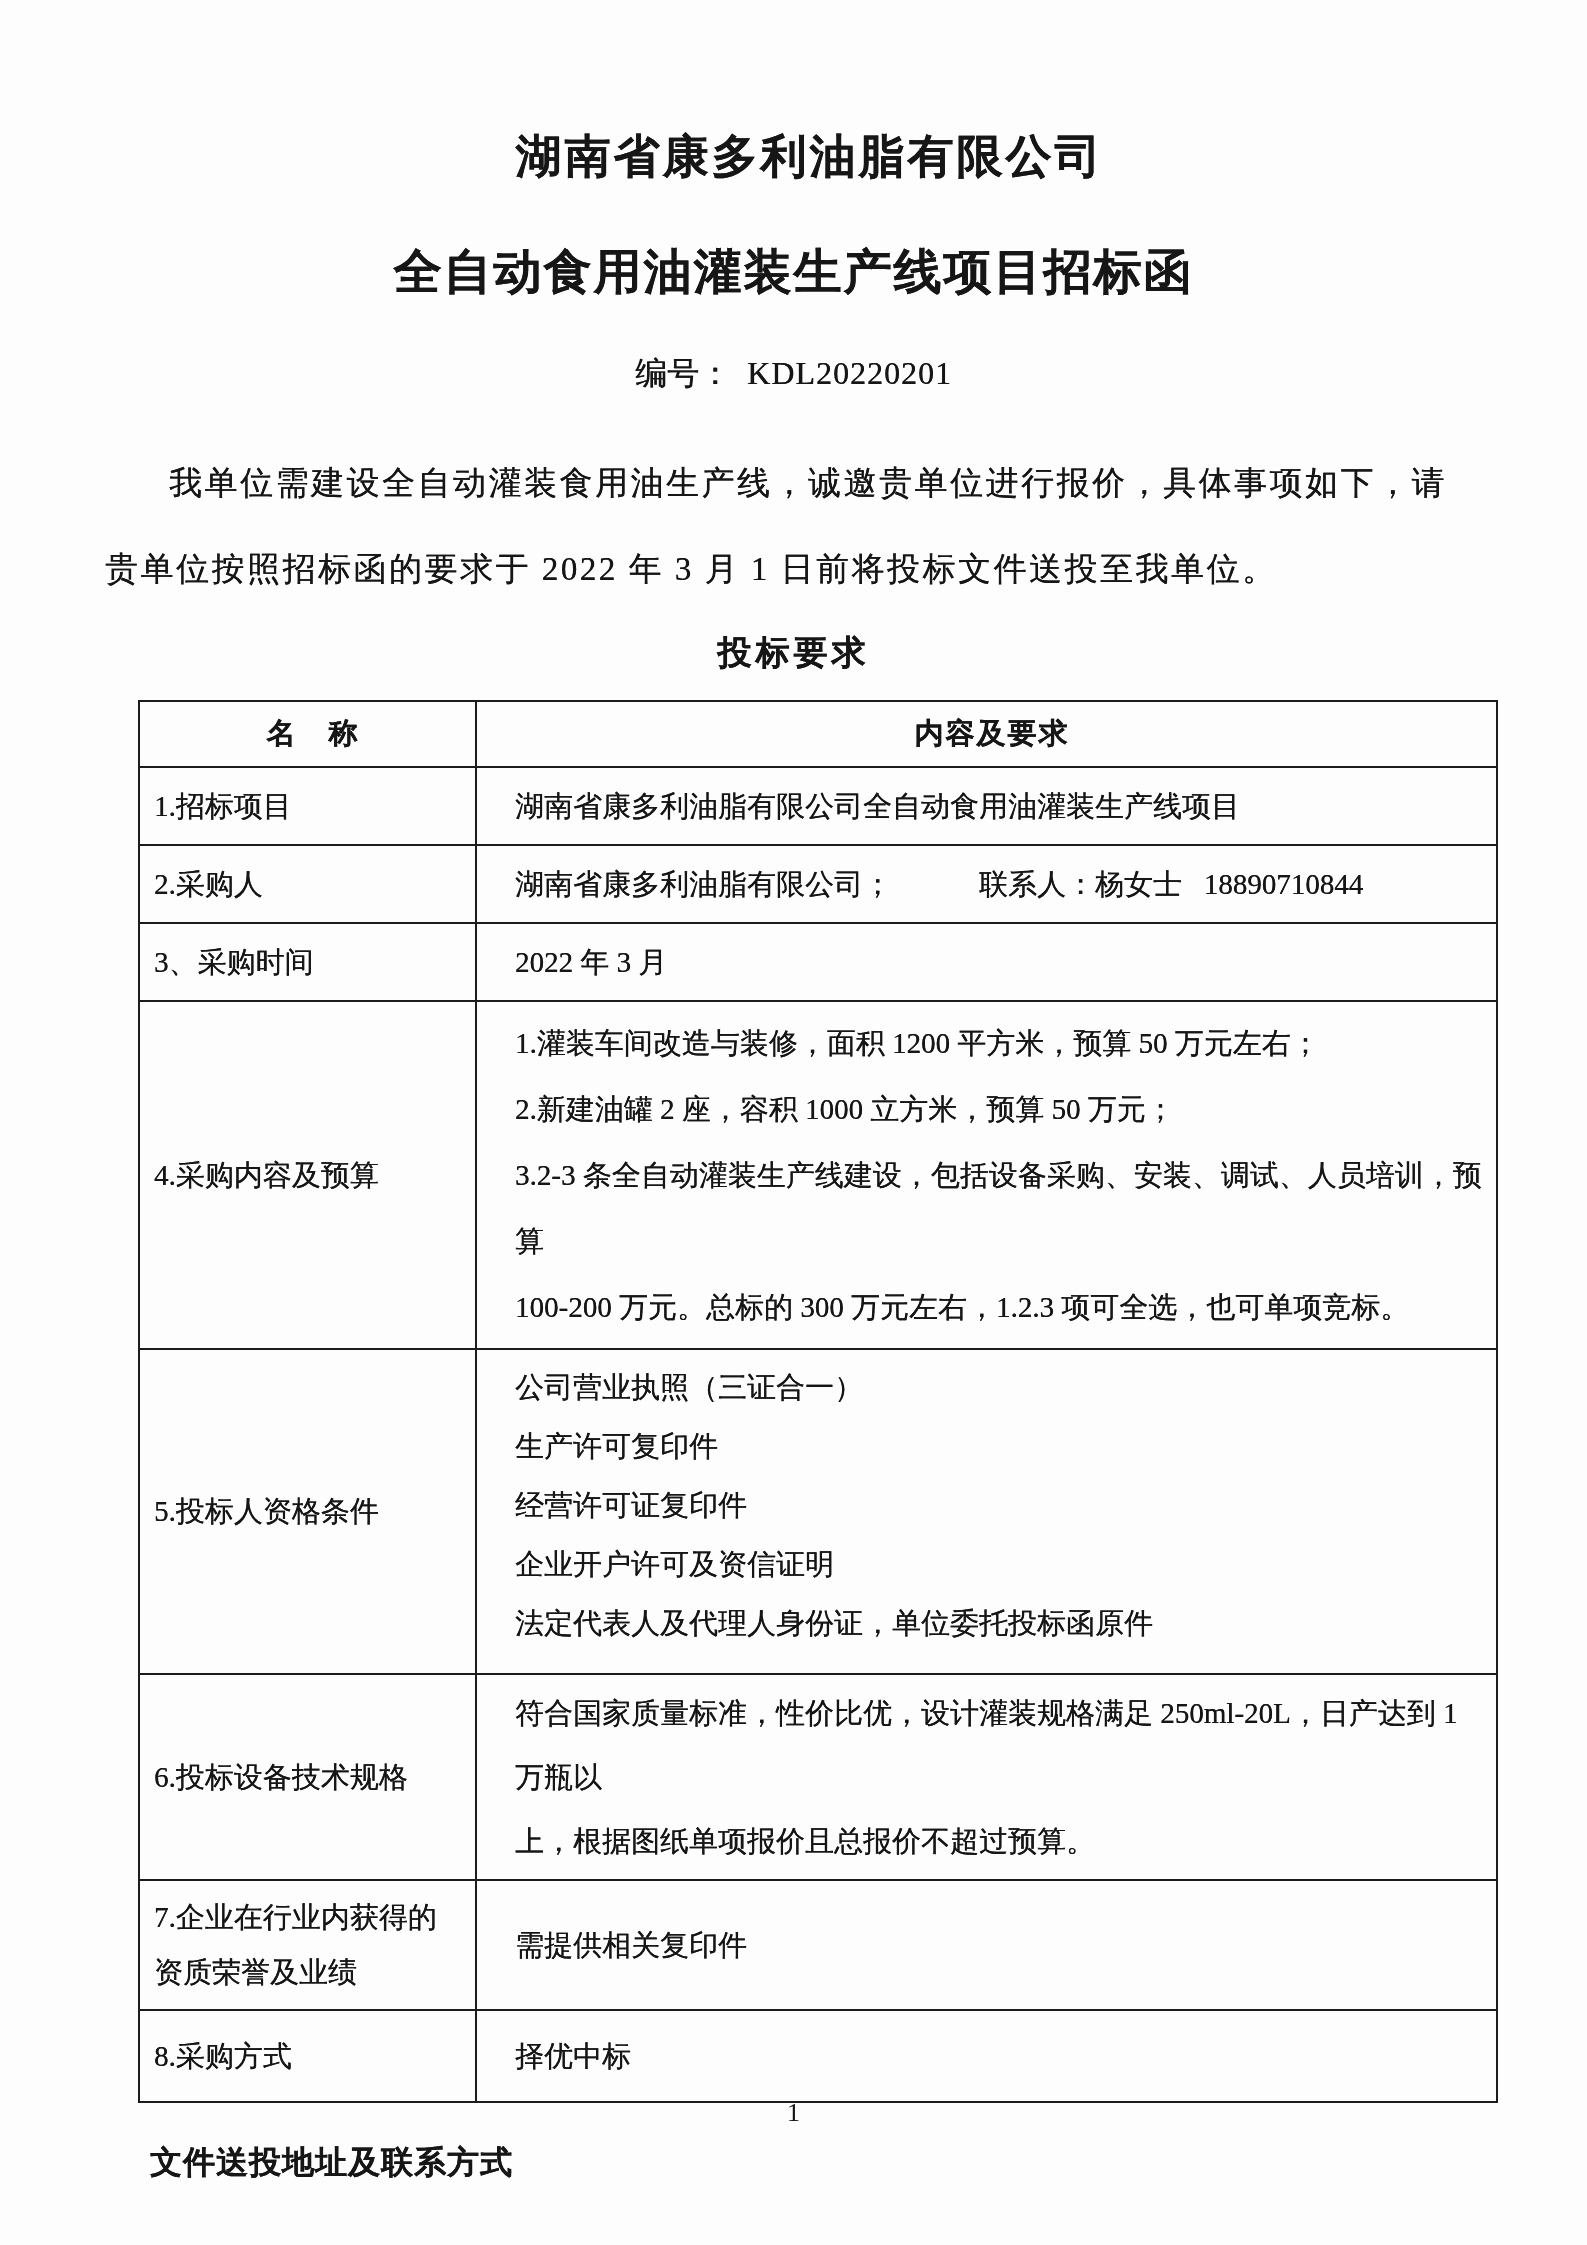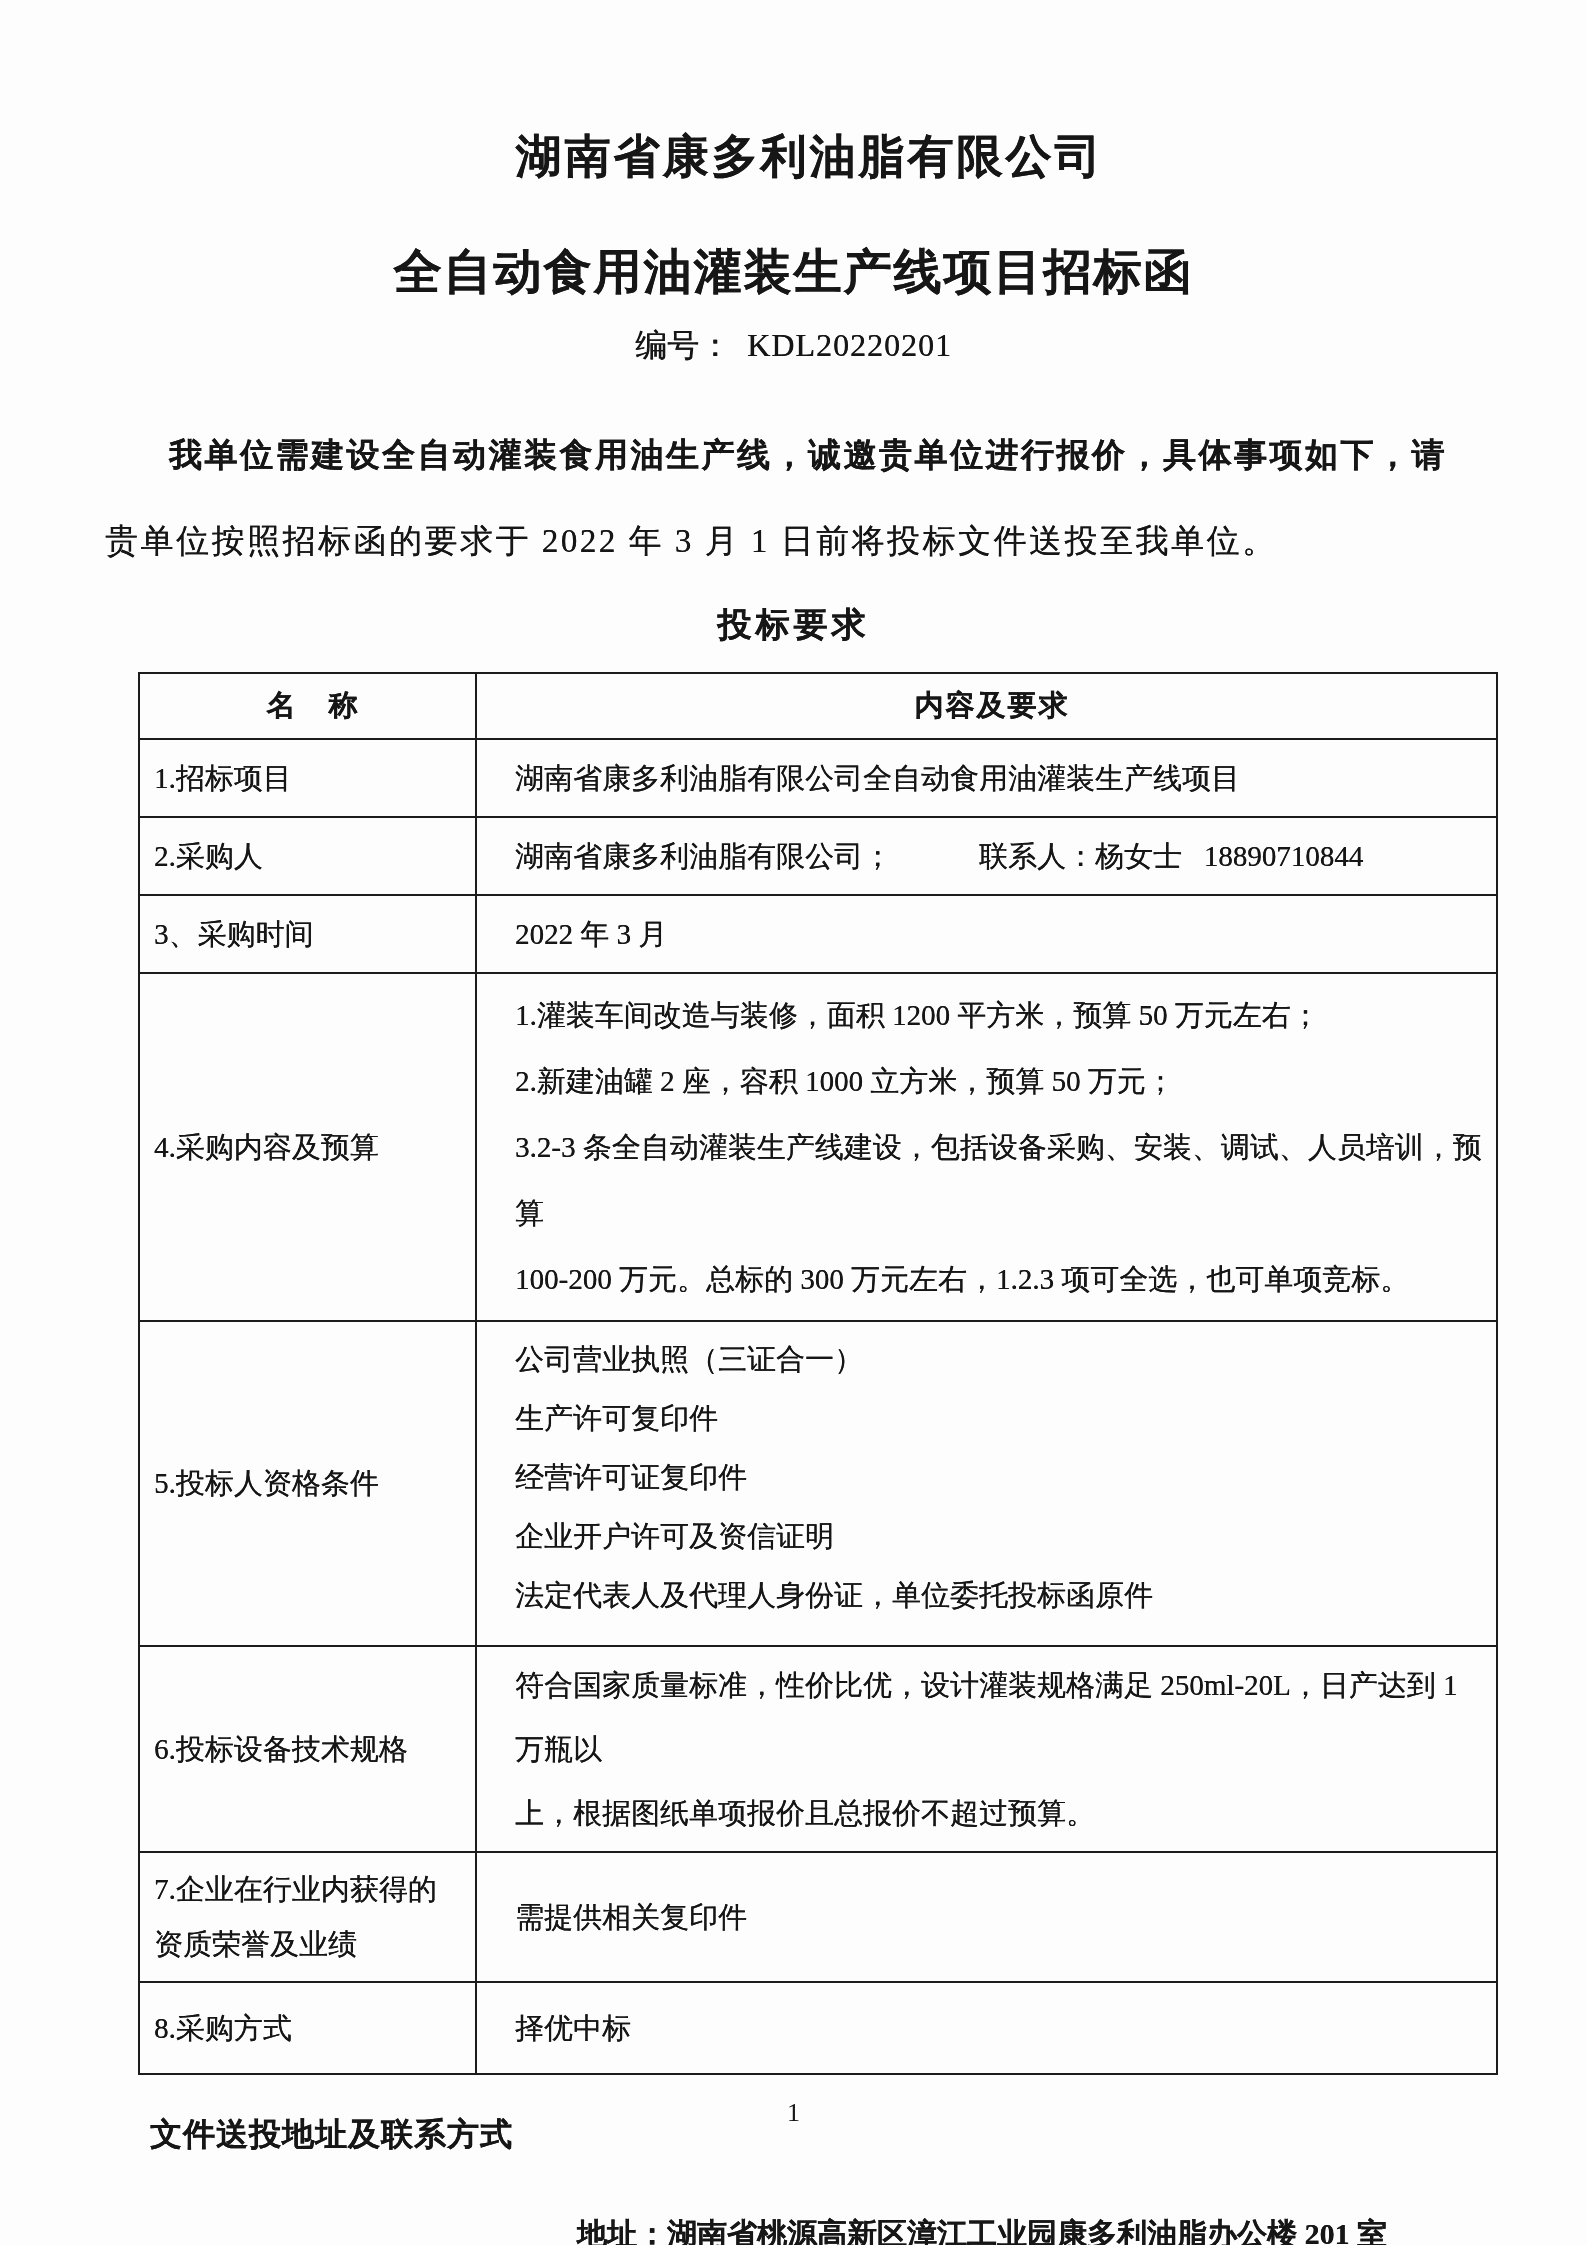--- a/index.html
+++ b/index.html
@@ -27,32 +27,32 @@
   }
   .title2 {
     margin-top:52px;
     text-align:center;
     font-family:"Liberation Sans","DejaVu Sans",sans-serif;
     font-weight:bold;
     font-size:48px;
     letter-spacing:2px;
   }
   .doc-number {
-    margin-top:20px;
+    margin-top:48px;
     text-align:center;
     font-size:32px;
   }
   .doc-number .num { letter-spacing:1px; }
   .intro {
     margin:44px 90px 0 105px;
     font-size:33px;
     letter-spacing:2.5px;
   }
   .intro-line { line-height:86px; }
-  .intro-line.first { text-indent:64px;font-weight:bold; }
+  .intro-line.first { text-indent:64px; }
   .section-heading {
     margin-top:18px;
     text-align:center;
     font-size:34px;
     font-weight:bold;
     letter-spacing:4px;
   }
   table.req {
     margin:24px 0 0 138px;
     width:1360px;

